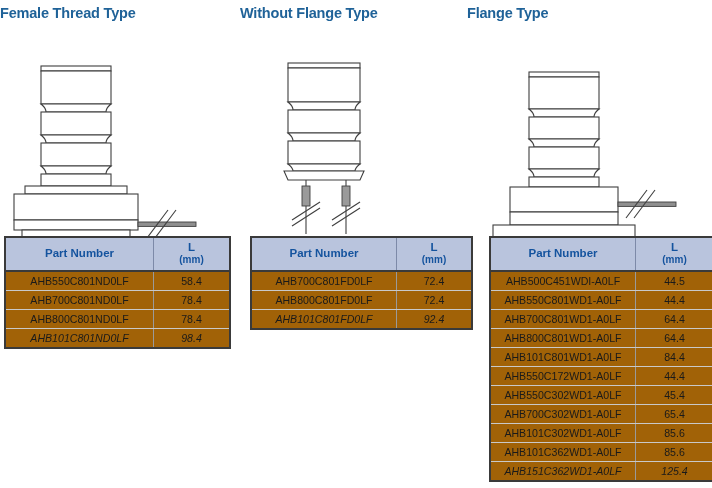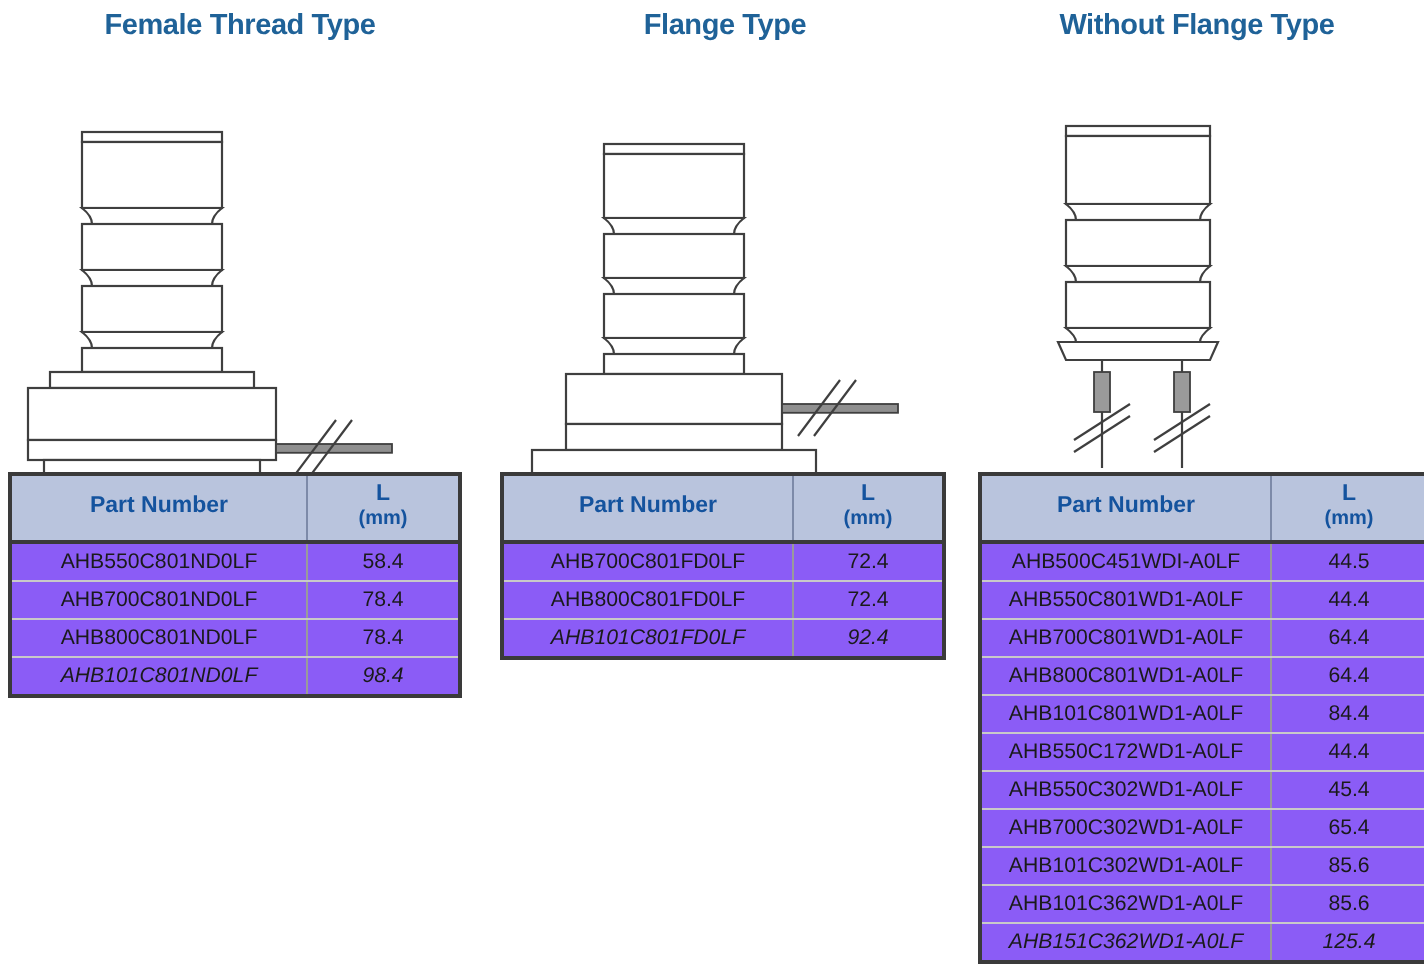--- a/index.html
+++ b/index.html
@@ -19,21 +19,20 @@
     width: 712px;
   }
   .panel {
     position: relative;
   }
   .panel.p1 { width: 240px; }
   .panel.p2 { width: 245px; }
   .panel.p3 { width: 227px; }
 
   .panel-title {
-    text-align: center;
     color: #1f6298;
     font-size: 14.5px;
     font-weight: bold;
     letter-spacing: -0.2px;
     padding-top: 4px;
     height: 22px;
     line-height: 18px;
     white-space: nowrap;
   }
 
@@ -41,21 +40,21 @@
     height: 210px;
     position: relative;
   }
   .figure svg { display: block; }
 
   
   .spec-table {
     border-collapse: collapse;
     table-layout: fixed;
     border: 2px solid #3a3a3a;
-    background: #8b5cf6;
+    background: #a16207;
     font-size: 10.5px;
   }
   .spec-table th {
     background: #b9c4dd;
     color: #14539e;
     font-weight: bold;
     font-size: 11.5px;
     border-right: 1px solid #7d8aa8;
     border-bottom: 2px solid #3a3a3a;
     padding: 3px 2px 4px 2px;
@@ -131,49 +130,20 @@
 
           <rect x="14" y="194" width="124" height="10"></rect>
 
           <rect x="22" y="204" width="108" height="24"></rect>
         </g>
 
         <g>
           <rect x="138" y="196" width="58" height="4.4" fill="#8f8f8f" stroke="#3f3f3f" stroke-width="0.9"></rect>
           <line x1="147" y1="212" x2="168" y2="184" stroke="#3f3f3f" stroke-width="1.1"></line>
           <line x1="155" y1="212" x2="176" y2="184" stroke="#3f3f3f" stroke-width="1.1"></line>
-        </g>
-      </svg>
-    </div>
-  </div>
-
-  <div class="panel p2">
-    <div class="panel-title">Flange Type</div>
-    <div class="figure">
-      <svg width="245" height="210" viewBox="0 0 245 210">
-        <g fill="#ffffff" stroke="#3f3f3f" stroke-width="1.1">
-
-          <rect x="62" y="46" width="70" height="5"></rect>
-          <rect x="62" y="51" width="70" height="32"></rect>
-          <path d="M62 83 q5 4 5 8 h60 q0 -4 5 -8 z"></path>
-          <rect x="62" y="91" width="70" height="22"></rect>
-          <path d="M62 113 q5 4 5 8 h60 q0 -4 5 -8 z"></path>
-          <rect x="62" y="121" width="70" height="22"></rect>
-          <path d="M62 143 q5 4 5 8 h60 q0 -4 5 -8 z"></path>
-          <rect x="62" y="151" width="70" height="10"></rect>
-
-          <rect x="43" y="161" width="108" height="25"></rect>
-          <rect x="43" y="186" width="108" height="13"></rect>
-
-          <rect x="26" y="199" width="142" height="12"></rect>
-        </g>
-        <g>
-          <rect x="151" y="176" width="58" height="4.4" fill="#8f8f8f" stroke="#3f3f3f" stroke-width="0.9"></rect>
-          <line x1="159" y1="192" x2="180" y2="164" stroke="#3f3f3f" stroke-width="1.1"></line>
-          <line x1="167" y1="192" x2="188" y2="164" stroke="#3f3f3f" stroke-width="1.1"></line>
         </g>
       </svg>
     </div>
   </div>
 
   <div class="panel p3">
     <div class="panel-title">Without Flange Type</div>
     <div class="figure">
       <svg width="227" height="210" viewBox="0 0 227 210">
         <g fill="#ffffff" stroke="#3f3f3f" stroke-width="1.1">
@@ -196,20 +166,49 @@
         </g>
         <g>
           <line x1="106" y1="154" x2="106" y2="208" stroke="#3f3f3f" stroke-width="1.1"></line>
           <rect x="102" y="160" width="8" height="20" fill="#9a9a9a" stroke="#3f3f3f" stroke-width="0.9"></rect>
           <line x1="92" y1="194" x2="120" y2="176" stroke="#3f3f3f" stroke-width="1.1"></line>
           <line x1="92" y1="200" x2="120" y2="182" stroke="#3f3f3f" stroke-width="1.1"></line>
         </g>
       </svg>
     </div>
   </div>
+
+  <div class="panel p2">
+    <div class="panel-title">Flange Type</div>
+    <div class="figure">
+      <svg width="245" height="210" viewBox="0 0 245 210">
+        <g fill="#ffffff" stroke="#3f3f3f" stroke-width="1.1">
+
+          <rect x="62" y="46" width="70" height="5"></rect>
+          <rect x="62" y="51" width="70" height="32"></rect>
+          <path d="M62 83 q5 4 5 8 h60 q0 -4 5 -8 z"></path>
+          <rect x="62" y="91" width="70" height="22"></rect>
+          <path d="M62 113 q5 4 5 8 h60 q0 -4 5 -8 z"></path>
+          <rect x="62" y="121" width="70" height="22"></rect>
+          <path d="M62 143 q5 4 5 8 h60 q0 -4 5 -8 z"></path>
+          <rect x="62" y="151" width="70" height="10"></rect>
+
+          <rect x="43" y="161" width="108" height="25"></rect>
+          <rect x="43" y="186" width="108" height="13"></rect>
+
+          <rect x="26" y="199" width="142" height="12"></rect>
+        </g>
+        <g>
+          <rect x="151" y="176" width="58" height="4.4" fill="#8f8f8f" stroke="#3f3f3f" stroke-width="0.9"></rect>
+          <line x1="159" y1="192" x2="180" y2="164" stroke="#3f3f3f" stroke-width="1.1"></line>
+          <line x1="167" y1="192" x2="188" y2="164" stroke="#3f3f3f" stroke-width="1.1"></line>
+        </g>
+      </svg>
+    </div>
+  </div>
 </div>
 
 <div class="tables-row">
 
   <div class="tcell c1">
     <table class="spec-table t1">
       <thead>
         <tr>
           <th class="c-part">Part Number</th>
           <th class="c-len">

